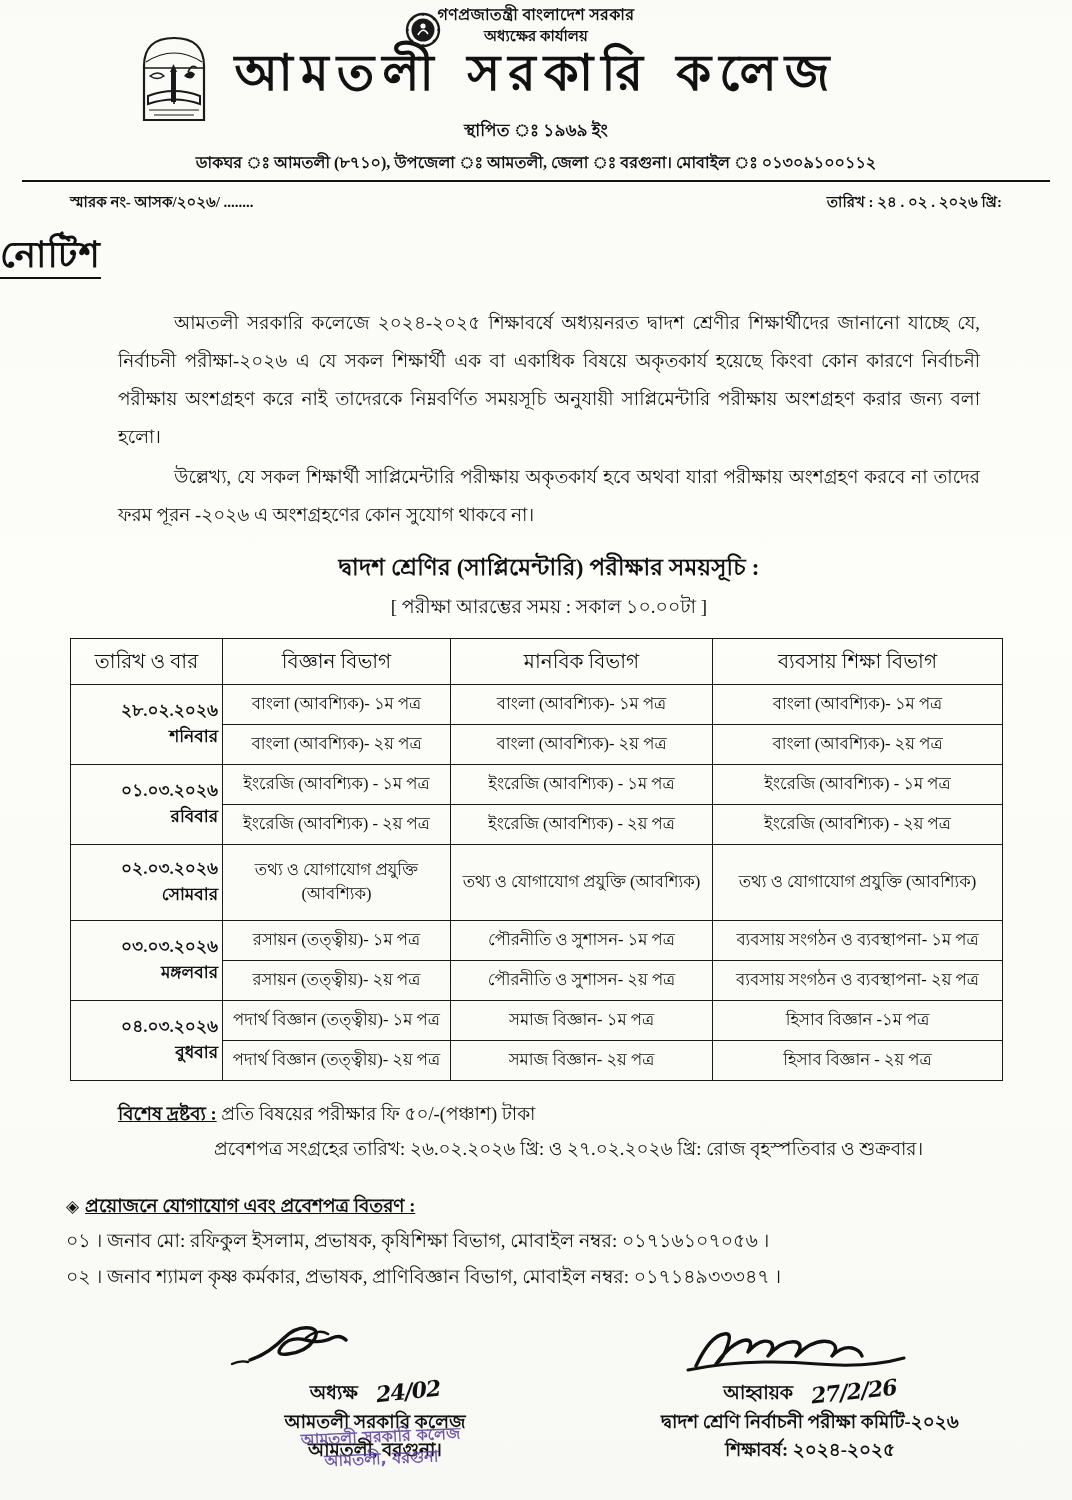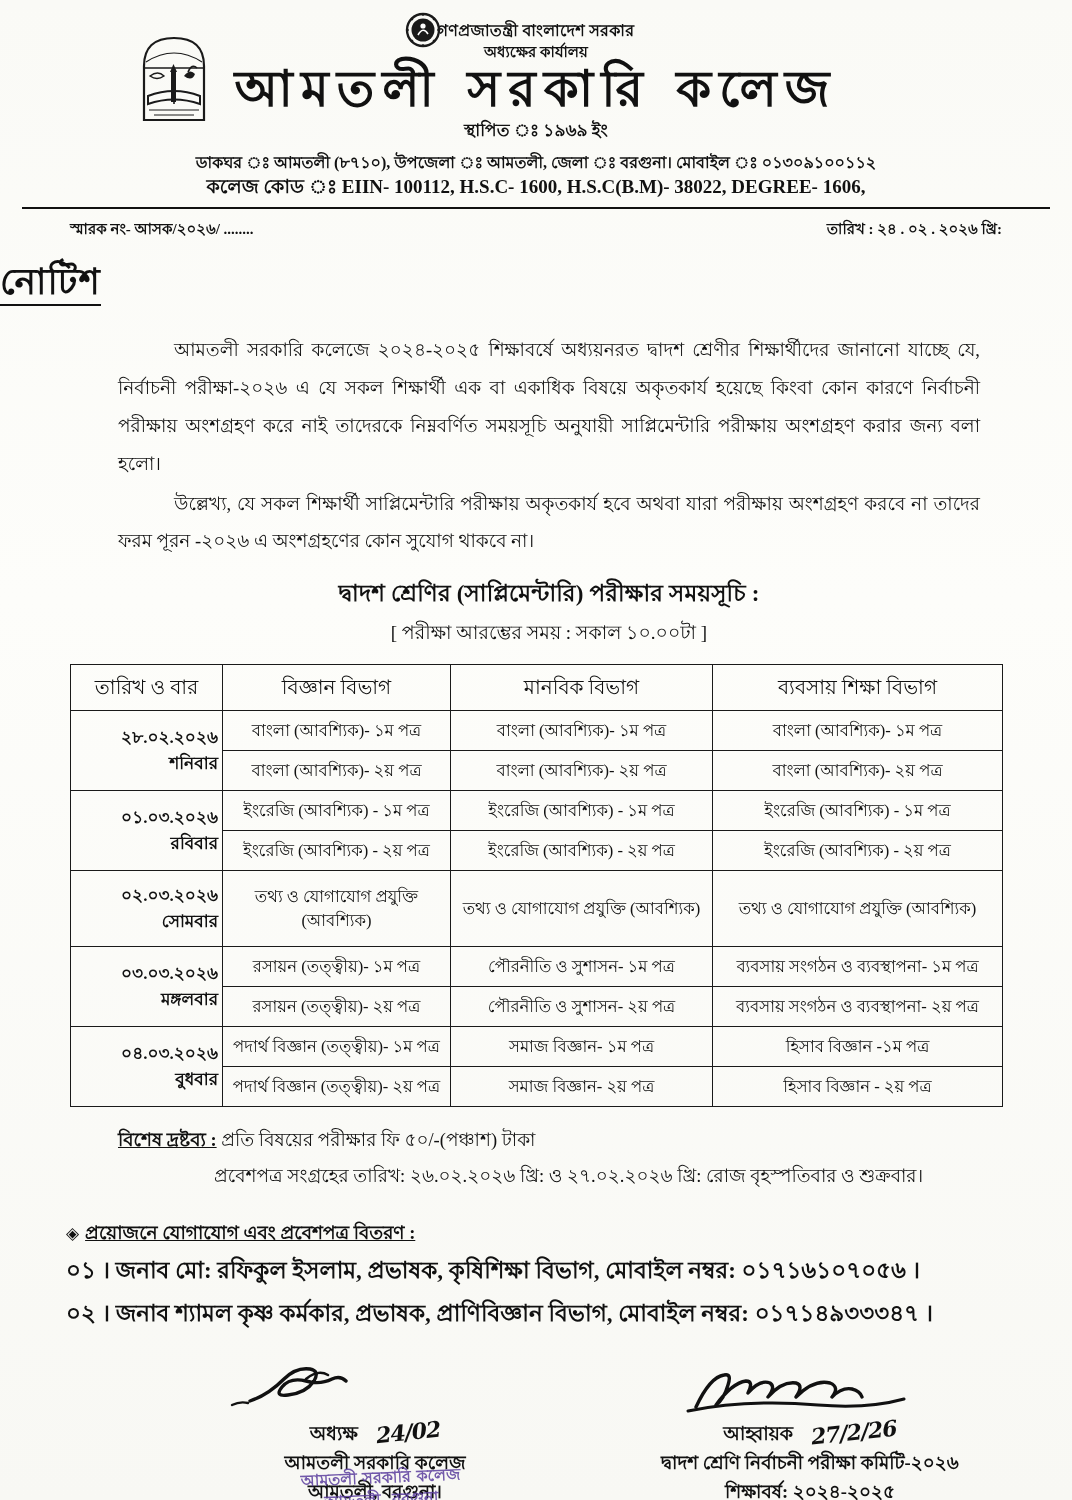--- a/index.html
+++ b/index.html
@@ -19,21 +19,21 @@
     height: 1500px;
     padding: 0;
     background:
       linear-gradient(180deg, rgba(250,250,246,1) 0%, rgba(253,253,250,1) 40%, rgba(248,248,244,1) 100%);
   }
 
   
   .header {
     position: relative;
     text-align: center;
-    padding-top: 20px;
+    padding-top: 4px;
   }
   .gov-line {
     font-size: 16px;
     letter-spacing: .3px;
     line-height: 1.35;
     font-weight: 600;
   }
   .gov-line2 {
     font-size: 15px;
     line-height: 1.3;
@@ -60,21 +60,21 @@
     font-size: 50px;
     font-weight: 700;
     letter-spacing: 8px;
     line-height: 1.02;
     margin: 2px 0 0 0;
     white-space: nowrap;
   }
   .estd {
     font-size: 17px;
     font-weight: 700;
-    margin-top: 2px;
+    margin-top: 18px;
   }
   .addr {
     font-size: 16px;
     font-weight: 600;
     margin-top: 6px;
     line-height: 1.45;
   }
   .addr-en {
     font-family: "Liberation Serif", serif;
     font-size: 19px;
@@ -195,21 +195,21 @@
     font-weight: 700;
     text-decoration: underline;
     font-size: 18.5px;
   }
   .diamond-icon {
     display: inline-block;
     margin-right: 6px;
     font-size: 17px;
     text-decoration: none;
   }
-  .contact-line { font-weight: 700; font-size: 23px; }
+  .contact-line { font-weight: 400; font-size: 19px; }
 
   
   .sig-area {
     position: relative;
     margin-top: 26px;
     height: 250px;
   }
   .sig-block {
     position: absolute;
     text-align: center;
@@ -291,24 +291,20 @@
       <line x1="38" y1="60" x2="38" y2="72" stroke="#1a1a1a" stroke-width="1.6"></line>
       <line x1="13" y1="78" x2="63" y2="78" stroke="#1a1a1a" stroke-width="1"></line>
       <line x1="18" y1="83" x2="58" y2="83" stroke="#1a1a1a" stroke-width="1"></line>
     </svg>
 
     <div class="gov-line">গণপ্রজাতন্ত্রী বাংলাদেশ সরকার</div>
     <div class="gov-line2">অধ্যক্ষের কার্যালয়</div>
     <div class="college-name">আমতলী সরকারি কলেজ</div>
     <div class="estd">স্থাপিত ঃ ১৯৬৯ ইং</div>
     <div class="addr">ডাকঘর ঃ আমতলী  (৮৭১০), উপজেলা ঃ আমতলী, জেলা ঃ বরগুনা। মোবাইল ঃ ০১৩০৯১০০১১২</div>
-    <div class="addr-en">
-      <span>কলেজ কোড ঃ</span>
-      <span>EIIN- 100112, H.S.C- 1600, H.S.C(B.M)- 38022, DEGREE- 1606,</span>
-    </div>
   </div>
 
   <hr class="hr-main">
 
   <div class="memo-row">
     <div>স্মারক নং- আসক/২০২৬/ ........</div>
     <div class="memo-right">তারিখ : ২৪ . ০২ . ২০২৬ খ্রি:</div>
   </div>
 
   <div class="notice-title">

